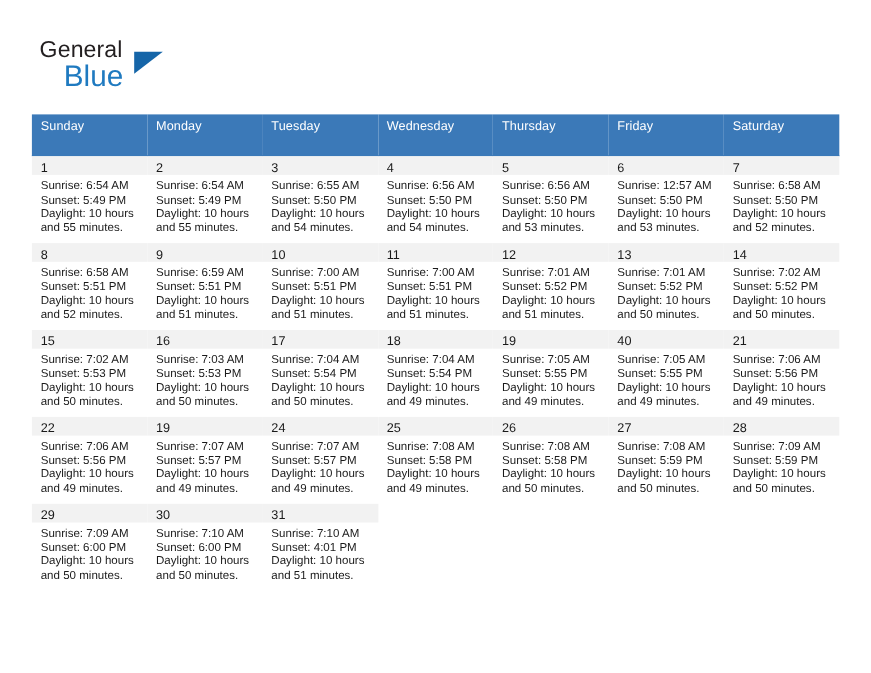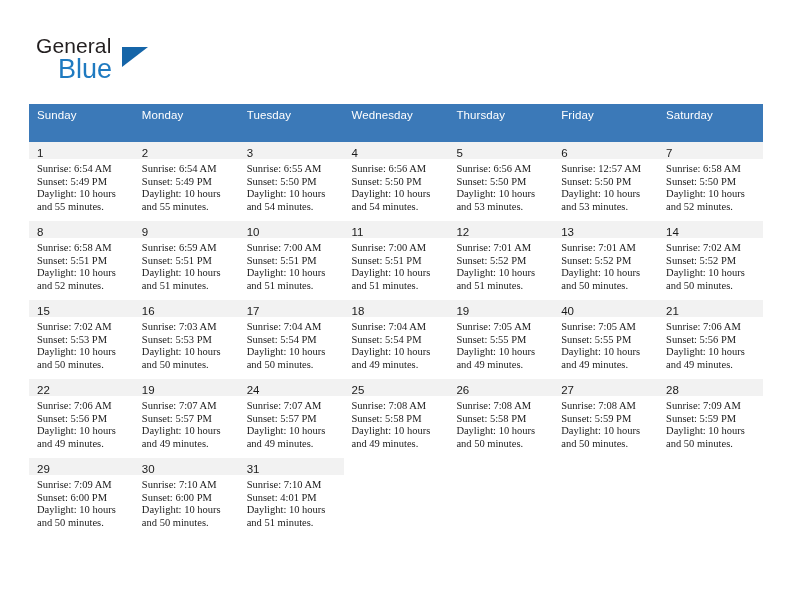--- a/index.html
+++ b/index.html
@@ -130,21 +130,20 @@
   .daynum {
     font-size: 11.5px;
     color: #1a1a1a;
     line-height: 15px;
   }
   .detail {
     padding: 4px 4px 0 8px;
     font-size: 10.5px;
     line-height: 12.6px;
     color: #1a1a1a;
-    font-family: Liberation Serif, serif;
   }
   .detail div { white-space: nowrap; }
 </style>
 </head>
 <body>
 
 <div class="page">
 
   <div class="masthead">
 

